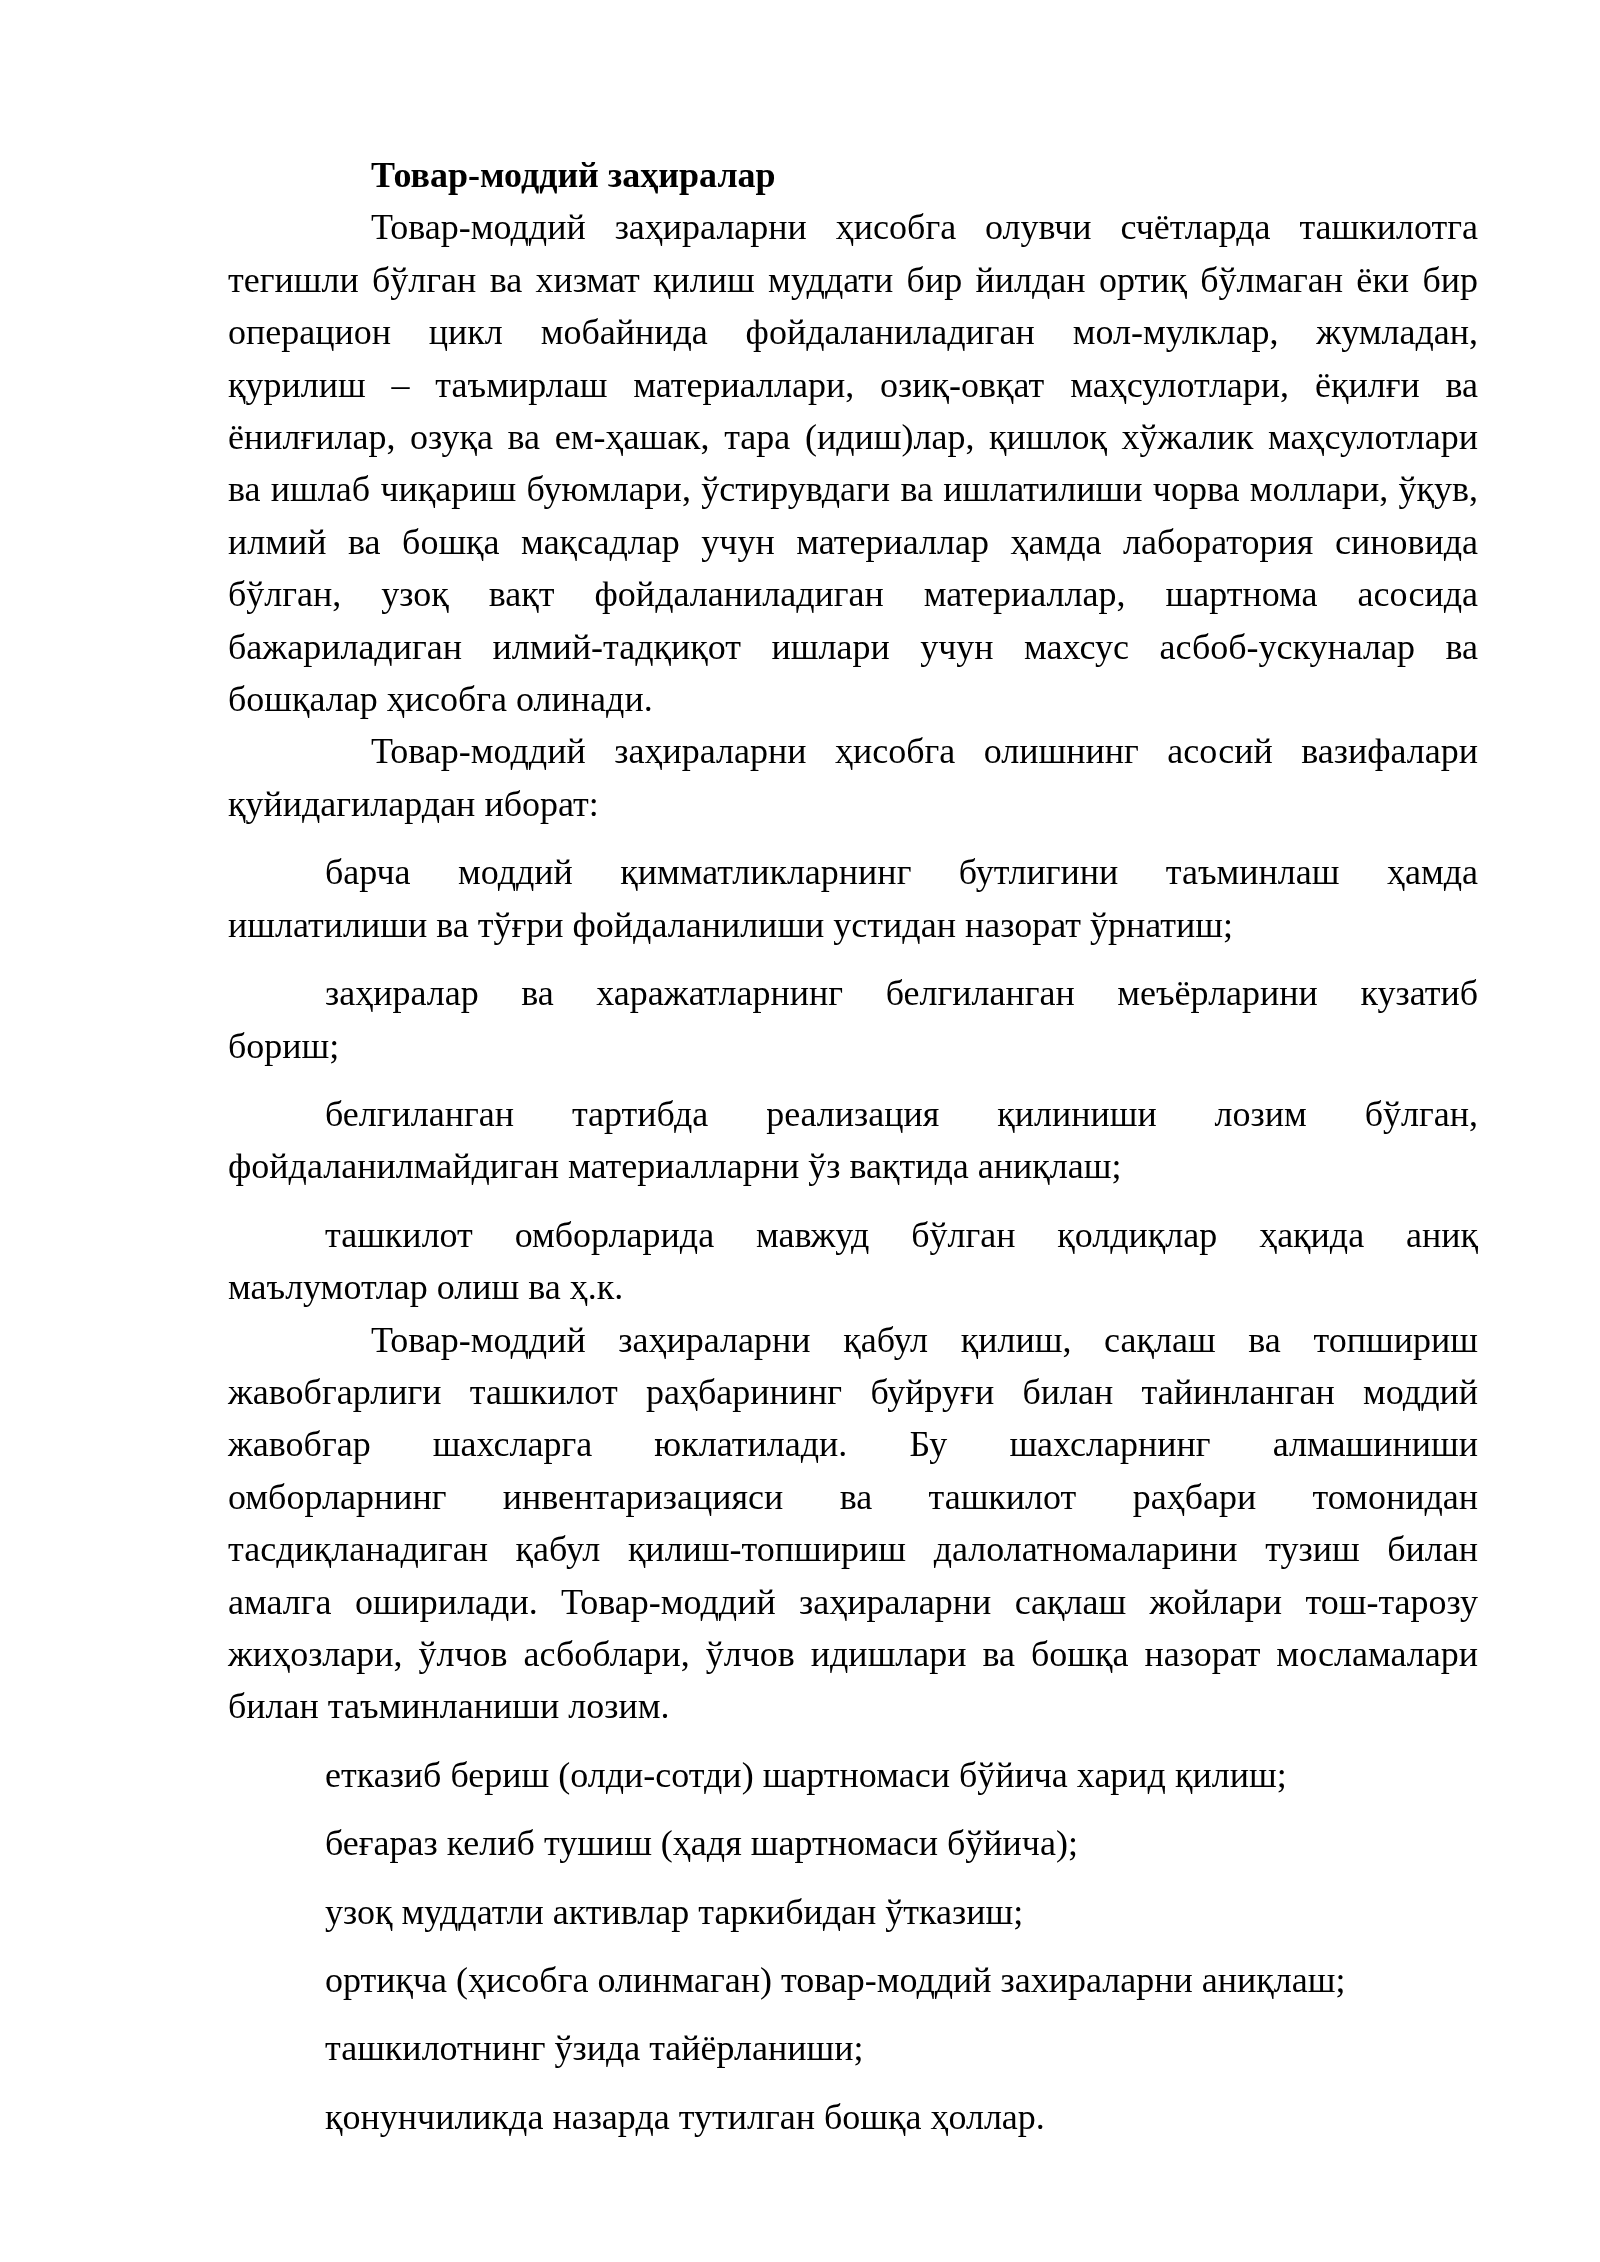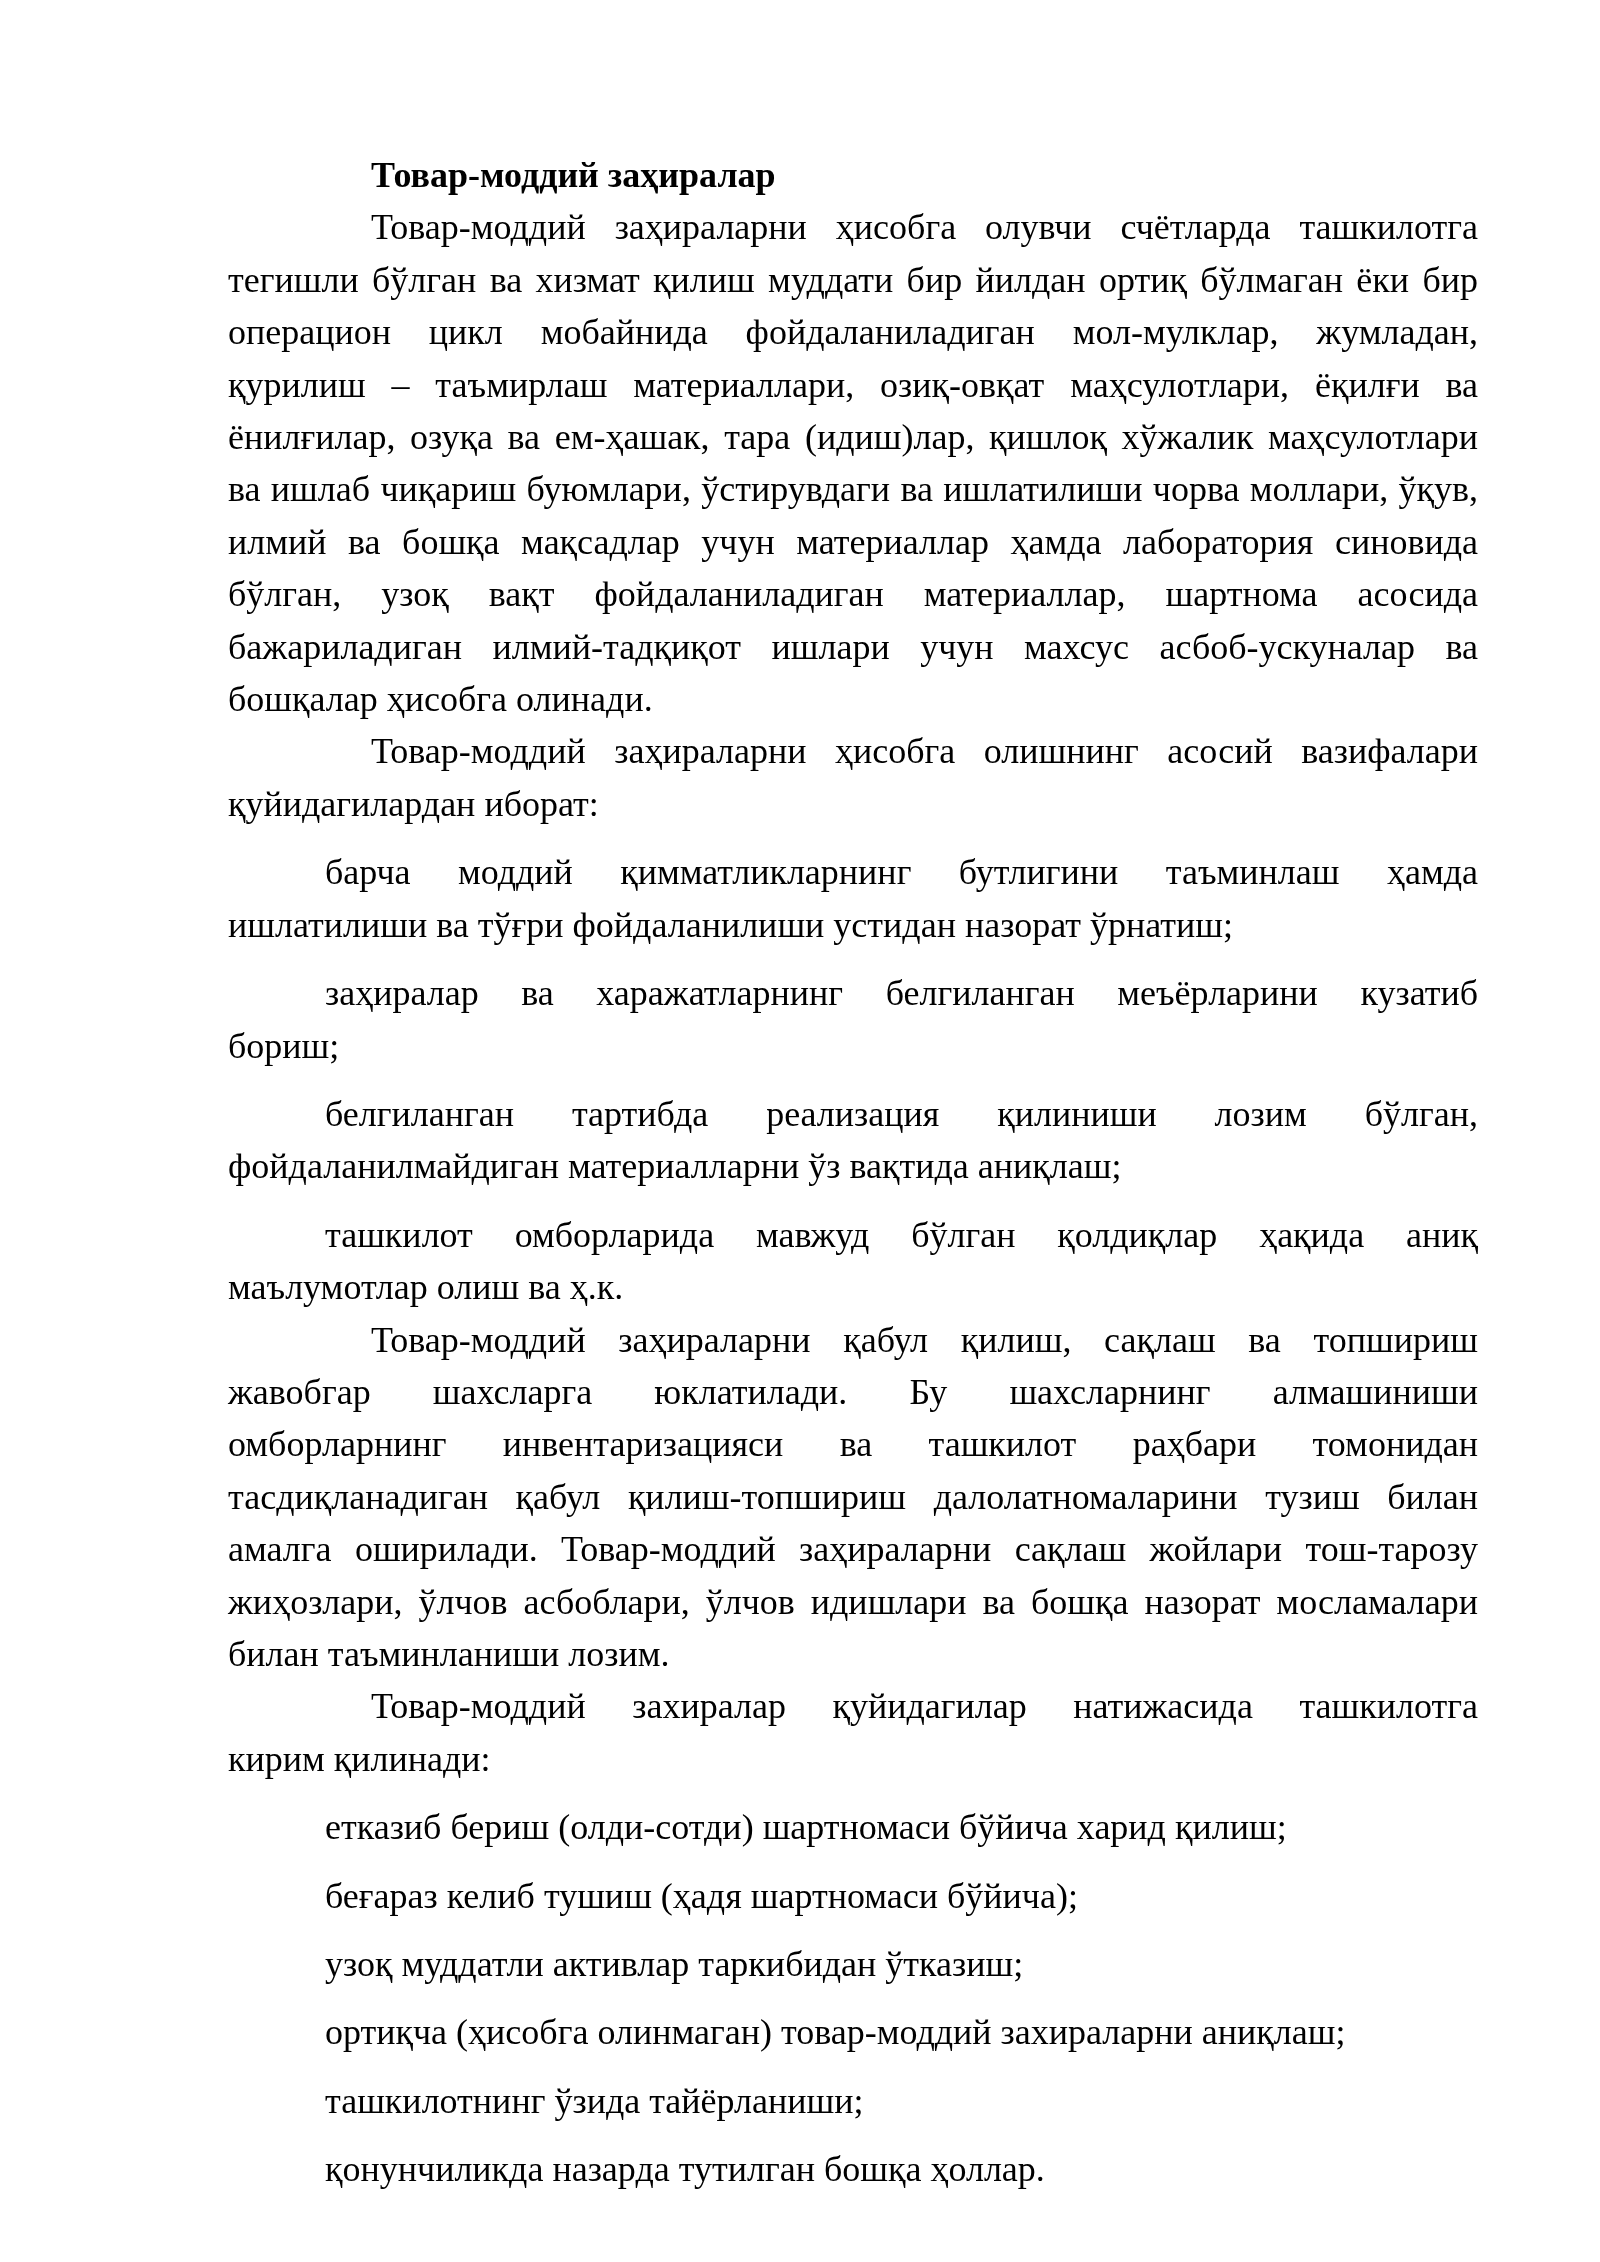--- a/index.html
+++ b/index.html
@@ -75,30 +75,27 @@
       <div class="block paragraph">
         <div class="line first-small">белгиланган тартибда реализация қилиниши лозим бўлган,</div>
         <div class="line last">фойдаланилмайдиган материалларни ўз вақтида аниқлаш;</div>
       </div>
       <div class="block paragraph">
         <div class="line first-small">ташкилот омборларида мавжуд бўлган қолдиқлар ҳақида аниқ</div>
         <div class="line last">маълумотлар олиш ва ҳ.к.</div>
       </div>
       <div class="block paragraph">
         <div class="line first-large">Товар-моддий заҳираларни қабул қилиш, сақлаш ва топшириш</div>
+        <div class="line">жавобгарлиги ташкилот раҳбарининг буйруғи билан тайинланган моддий</div>
         <div class="line">жавобгар шахсларга юклатилади. Бу шахсларнинг алмашиниши</div>
         <div class="line">омборларнинг инвентаризацияси ва ташкилот раҳбари томонидан</div>
         <div class="line">тасдиқланадиган қабул қилиш-топшириш далолатномаларини тузиш билан</div>
         <div class="line">амалга оширилади. Товар-моддий заҳираларни сақлаш жойлари тош-тарозу</div>
         <div class="line">жиҳозлари, ўлчов асбоблари, ўлчов идишлари ва бошқа назорат мосламалари</div>
         <div class="line last">билан таъминланиши лозим.</div>
-      </div>
-      <div class="block paragraph">
-        <div class="line first-large">Товар-моддий захиралар қуйидагилар натижасида ташкилотга</div>
-        <div class="line last">кирим қилинади:</div>
       </div>
       <div class="block paragraph">
         <div class="line first-small last">етказиб бериш (олди-сотди) шартномаси бўйича харид қилиш;</div>
       </div>
       <div class="block paragraph">
         <div class="line first-small last">беғараз келиб тушиш (ҳадя шартномаси бўйича);</div>
       </div>
       <div class="block paragraph">
         <div class="line first-small last">узоқ муддатли активлар таркибидан ўтказиш;</div>
       </div>

